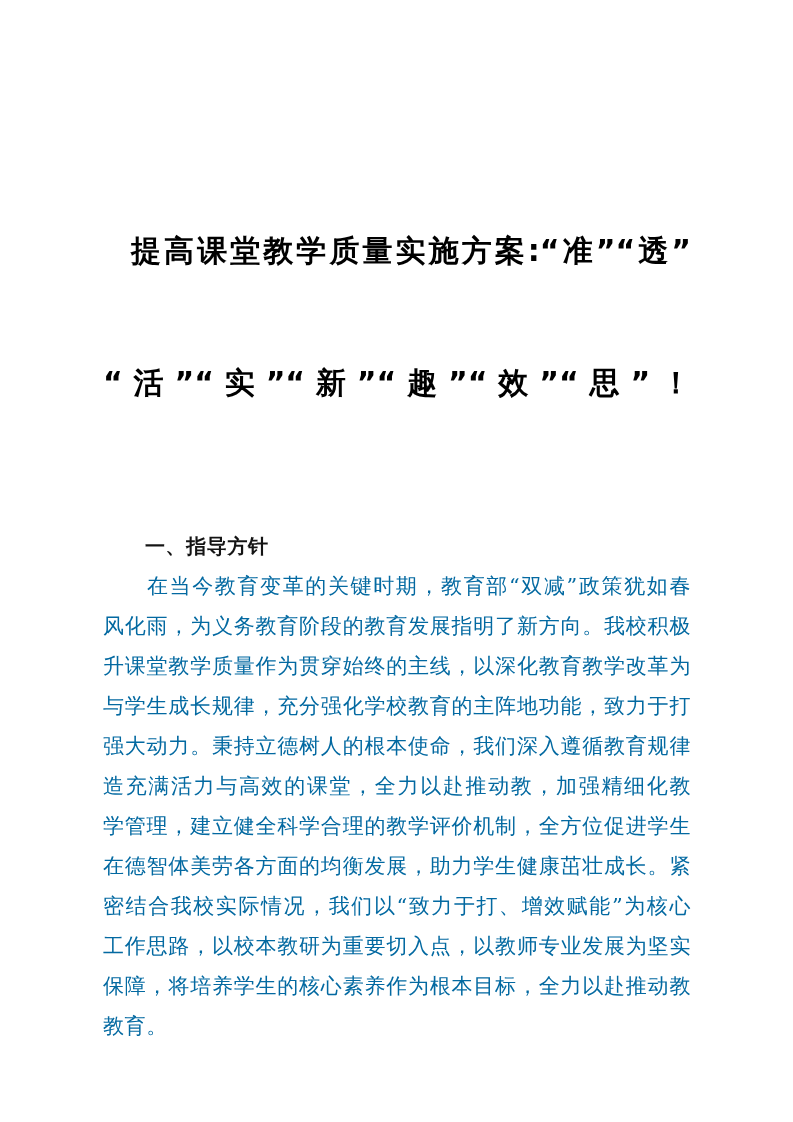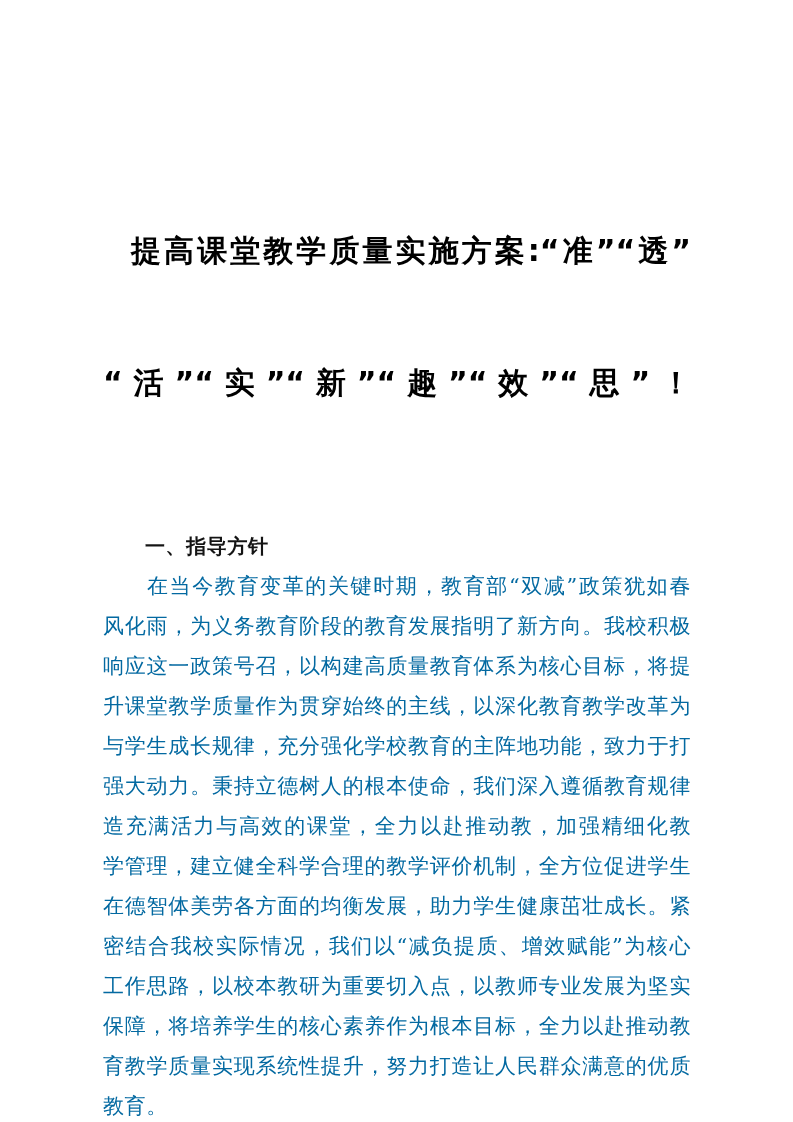--- a/index.html
+++ b/index.html
@@ -116,28 +116,26 @@
       <span class="title-line-1">提高课堂教学质量实施方案:“准”“透”</span>
       <span class="title-line-2">“活”“实”“新”“趣”“效”“思”！</span>
     </h1>
 
     <div class="body-block">
 
       <div class="doc-heading">一、指导方针</div>
 
       <div class="doc-line indent">在当今教育变革的关键时期，教育部“双减”政策犹如春</div>
       <div class="doc-line">风化雨，为义务教育阶段的教育发展指明了新方向。我校积极</div>
-      <div class="doc-line">响应这一政策号召，以构建高质量教育体系为核心目标，将提</div>
       <div class="doc-line">升课堂教学质量作为贯穿始终的主线，以深化教育教学改革为</div>
       <div class="doc-line">与学生成长规律，充分强化学校教育的主阵地功能，致力于打</div>
       <div class="doc-line">强大动力。秉持立德树人的根本使命，我们深入遵循教育规律</div>
       <div class="doc-line">造充满活力与高效的课堂，全力以赴推动教，加强精细化教</div>
       <div class="doc-line">学管理，建立健全科学合理的教学评价机制，全方位促进学生</div>
       <div class="doc-line">在德智体美劳各方面的均衡发展，助力学生健康茁壮成长。紧</div>
-      <div class="doc-line">密结合我校实际情况，我们以“减负提质、增效赋能”为核心</div>
+      <div class="doc-line">密结合我校实际情况，我们以“致力于打、增效赋能”为核心</div>
       <div class="doc-line">工作思路，以校本教研为重要切入点，以教师专业发展为坚实</div>
       <div class="doc-line">保障，将培养学生的核心素养作为根本目标，全力以赴推动教</div>
-      <div class="doc-line">育教学质量实现系统性提升，努力打造让人民群众满意的优质</div>
       <div class="doc-line ragged">教育。</div>
 
     </div>
   </div>
 </div>
 
 </body></html>

